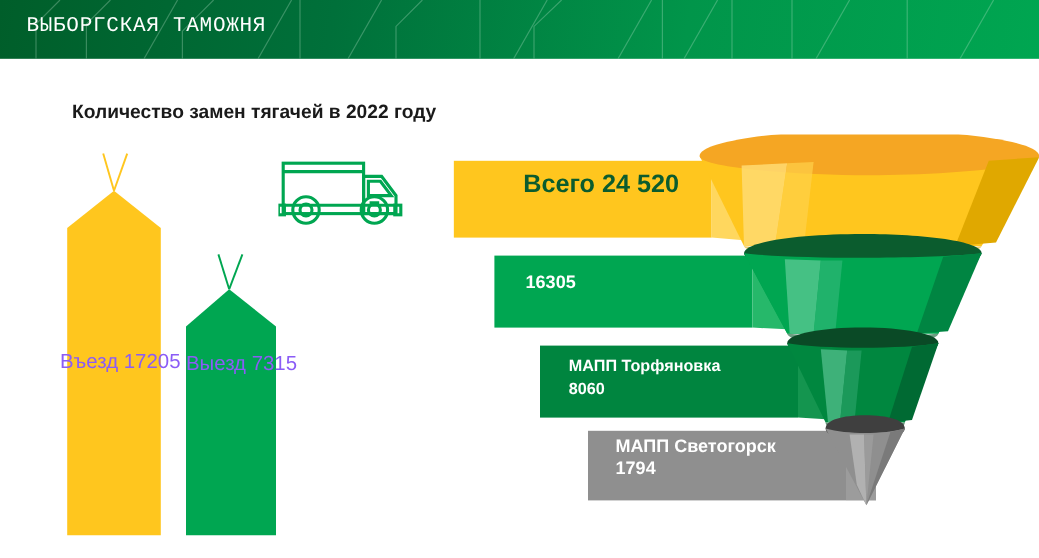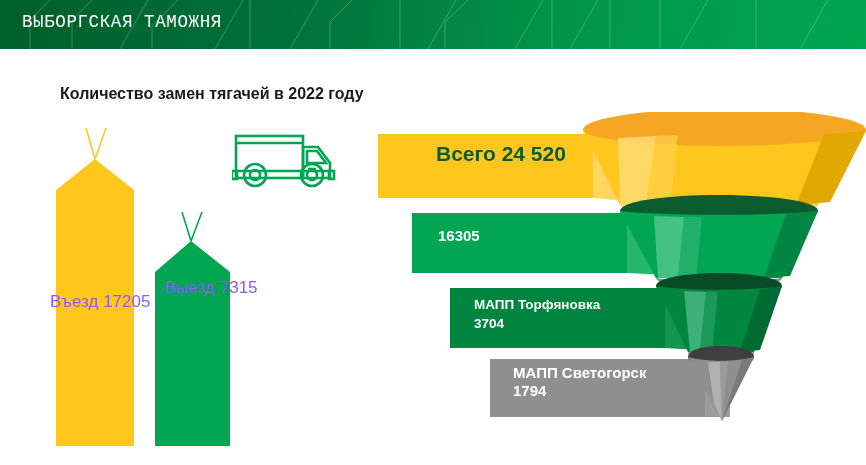--- a/index.html
+++ b/index.html
@@ -62,21 +62,21 @@
     width: 100%;
     text-align: right;
     color: #8b5cf6;
     font-size: 17px;
     line-height: 21px;
     white-space: nowrap;
   }
   #bar-entry-block { left: 50px; top: 126px; }
   #bar-exit-block  { left: 155px; top: 210px; }
   #bar-entry-text { top: 165px; }
-  #bar-exit-text  { top: 67px; padding-left: 10px; }
+  #bar-exit-text  { top: 82px; }
 
   
   #truck-icon {
     position: absolute;
     left: 232px;
     top: 130px;
   }
 
   
   #funnel-wrap {
@@ -250,20 +250,20 @@
   </svg>
 
   <div id="label-total" class="funnel-label">Всего 24 520</div>
 
   <div id="label-l1" class="funnel-label">
     <span class="lv">16305</span>
   </div>
 
   <div id="label-l2" class="funnel-label">
     <span class="lv">МАПП Торфяновка</span>
-    <span class="lv">3704</span>
+    <span class="lv">8060</span>
   </div>
 
   <div id="label-l3" class="funnel-label">
     <span class="lv">МАПП Светогорск</span>
     <span class="lv">1794</span>
   </div>
 </div>
 
 </body></html>

